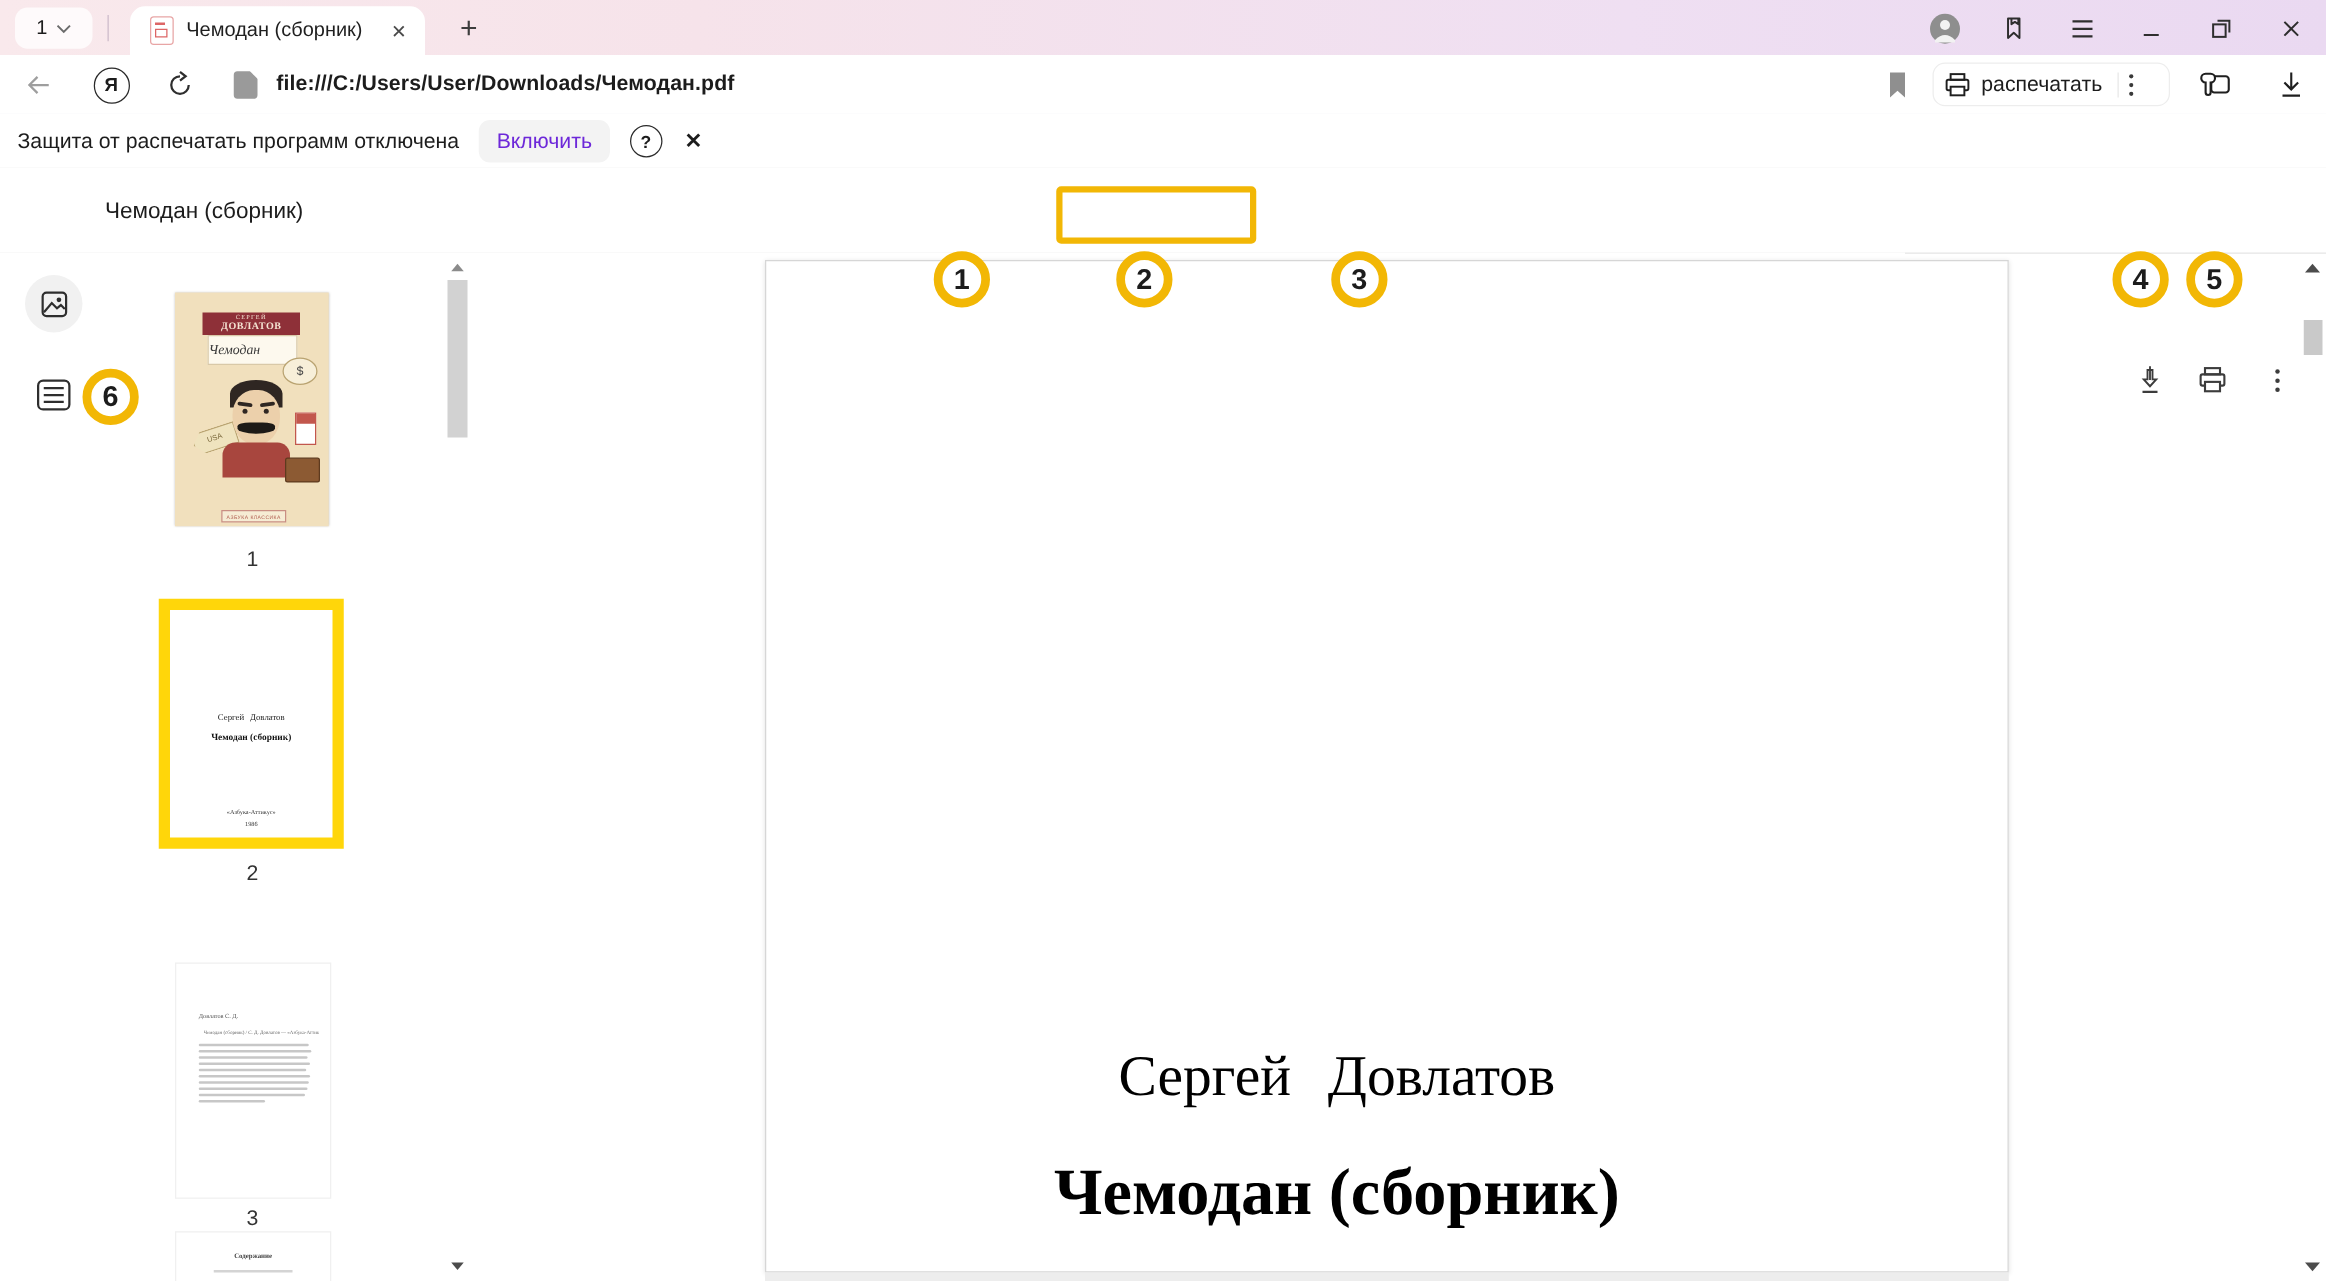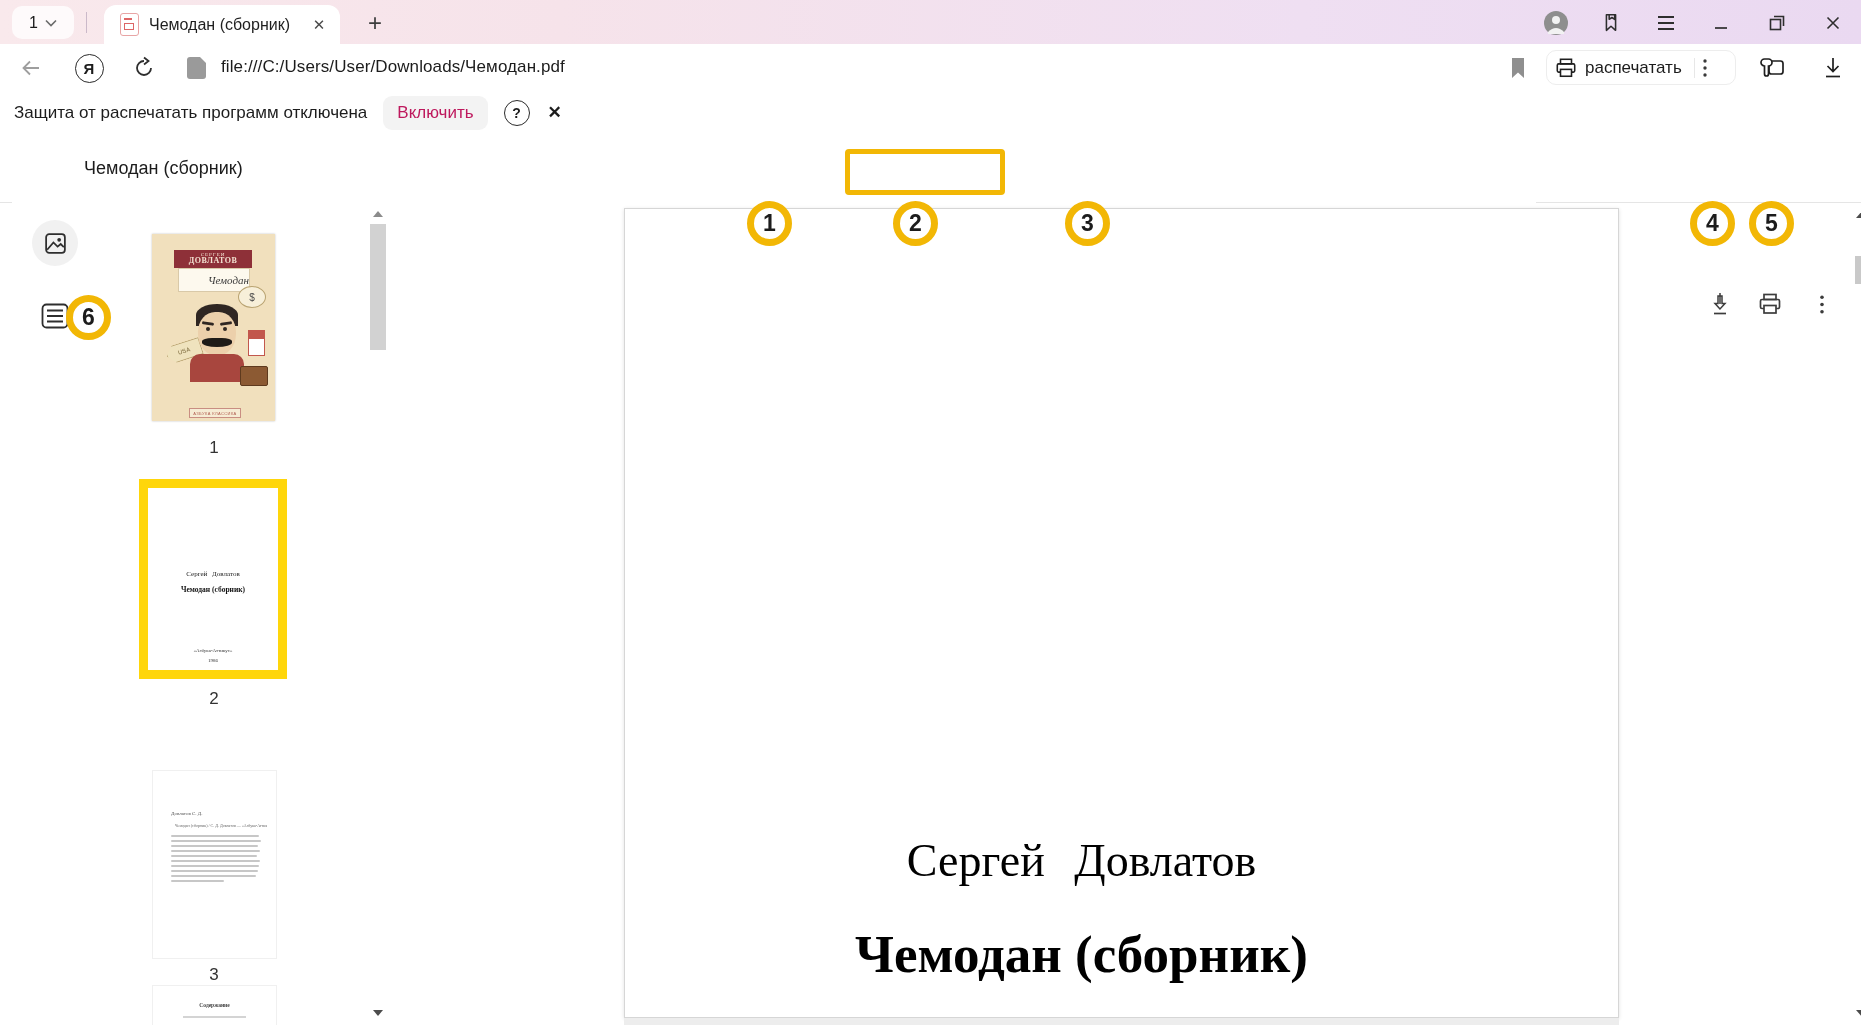--- a/index.html
+++ b/index.html
@@ -24,66 +24,66 @@
     font-size:24px;font-weight:300;color:#3d3d3d;cursor:pointer;}
   .ts-ic{position:absolute;top:8px;width:30px;height:30px;display:flex;align-items:center;justify-content:center;cursor:pointer;}
 
   
   .urlbar{position:absolute;left:0;top:44px;width:1861px;height:47px;background:#fff;border-bottom:1px solid #f0eef1;}
   .ub-ic{position:absolute;top:9px;width:30px;height:30px;display:flex;align-items:center;justify-content:center;cursor:pointer;}
   .ya-circle{width:27px;height:27px;border:1.6px solid #2a2a2a;border-radius:50%;display:flex;align-items:center;justify-content:center;
     font-size:15px;font-weight:bold;color:#1c1c1c;}
   .doc-ic{width:19px;height:22px;background:#9a9a9a;border-radius:3px;position:relative;}
   .doc-ic:before{content:"";position:absolute;right:-1px;top:-1px;border:4px solid #fff;border-left-color:transparent;border-bottom-color:transparent;}
-  .url-text{position:absolute;left:221px;top:13px;font-size:17px;color:#1c1c1c;letter-spacing:.1px;}
+  .url-text{position:absolute;left:221px;top:13px;font-size:17px;color:#1c1c1c;letter-spacing:.1px;font-weight:bold;}
   .print-pill{position:absolute;left:1546px;top:6px;width:190px;height:35px;border:1px solid #ededed;border-radius:10px;
     display:flex;align-items:center;padding:0 8px;box-sizing:border-box;gap:8px;cursor:pointer;}
   .print-label{font-size:17px;color:#1c1c1c;}
   .pill-sep{width:1px;height:20px;background:#e7e7e7;margin-left:4px;}
 
   
   .warnbar{position:absolute;left:0;top:91px;width:1861px;height:43px;background:#fff;border-bottom:1px solid #ebebeb;
     display:flex;align-items:center;}
   .warn-text{margin-left:14px;font-size:17px;color:#1c1c1c;}
-  .warn-chip{margin-left:16px;background:#f3f3f3;border-radius:9px;padding:7px 14px;font-size:17px;color:#be185d;cursor:pointer;}
+  .warn-chip{margin-left:16px;background:#f3f3f3;border-radius:9px;padding:7px 14px;font-size:17px;color:#6d28d9;cursor:pointer;}
   .warn-q{margin-left:16px;width:24px;height:24px;border:1.6px solid #2b2b2b;border-radius:50%;display:flex;align-items:center;
     justify-content:center;font-size:14px;font-weight:bold;color:#1c1c1c;cursor:pointer;}
   .warn-x{margin-left:18px;font-size:17px;font-weight:bold;color:#1c1c1c;cursor:pointer;}
 
   
   .pdfbar{position:absolute;left:0;top:134px;width:1861px;height:68px;background:#fff;border-bottom:1px solid #e5e5e5;}
   .pb-ic{position:absolute;display:flex;align-items:center;justify-content:center;cursor:pointer;}
   .pdf-title{position:absolute;left:84px;top:24px;font-size:18px;color:#1c1c1c;}
   .page-chip{position:absolute;left:752px;top:156px;width:26px;height:29px;background:#f1f1f3;border-radius:7px;
     display:flex;align-items:center;justify-content:center;font-size:16px;color:#1c1c1c;}
   .page-total{position:absolute;left:786px;top:162px;font-size:16px;color:#1c1c1c;}
   .zoom-group{position:absolute;left:850px;top:153px;width:142px;height:32px;display:flex;align-items:center;justify-content:space-between;}
   .zoom-btn{width:26px;height:26px;display:flex;align-items:center;justify-content:center;font-size:21px;color:#2b2b2b;cursor:pointer;}
   .zoom-chip{width:62px;height:30px;background:#f1f1f3;border-radius:8px;display:flex;align-items:center;justify-content:center;
     font-size:16px;color:#1c1c1c;}
   .fit-btn{left:1028px;top:155px;width:27px;height:30px;border:1.7px solid #3c3c3c;border-radius:5px;flex-direction:column;gap:2px;}
   .tri-u{width:0;height:0;border-left:4px solid transparent;border-right:4px solid transparent;border-bottom:5px solid #2d2d2d;}
   .tri-d{width:0;height:0;border-left:4px solid transparent;border-right:4px solid transparent;border-top:5px solid #2d2d2d;}
 
   
-  .content{position:absolute;left:12px;top:202px;width:1524px;height:823px;background:#fff;}
+  .content{position:absolute;left:0;top:202px;width:1524px;height:823px;background:#fff;}
   .viewmode-thumbs{position:absolute;left:20px;top:18px;width:46px;height:46px;border-radius:50%;background:#f1f1f1;
     display:flex;align-items:center;justify-content:center;cursor:pointer;}
   .viewmode-list{position:absolute;left:29px;top:101px;width:28px;height:26px;cursor:pointer;}
 
   
   .thumb{position:absolute;background:#fff;}
   .thumb-label{position:absolute;width:60px;text-align:center;font-size:17px;color:#333;}
   .cover{left:140px;top:32px;width:123px;height:187px;background:#f1e0bd;box-shadow:0 0 2px rgba(0,0,0,.25);overflow:hidden;}
   .cover-band{position:absolute;left:22px;top:16px;width:78px;height:18px;background:#8e3038;color:#f4e3d2;text-align:center;
     font-family:"Liberation Serif",serif;line-height:1;}
   .cover-band .b1{font-size:5px;padding-top:2px;letter-spacing:1px;}
   .cover-band .b2{font-size:8px;font-weight:bold;letter-spacing:.5px;}
   .cover-titlebox{position:absolute;left:26px;top:34px;width:70px;height:22px;background:#fdf9ee;border:1px solid #d9c9a8;
-    display:flex;align-items:center;justify-content:flex-end;}
+    display:flex;align-items:center;justify-content:flex-start;}
   .cover-titlebox span{font-family:"Liberation Serif",serif;font-style:italic;font-size:11px;color:#3a3a3a;}
   .car-hair{position:absolute;left:44px;top:70px;width:42px;height:22px;background:#2f2622;border-radius:50% 50% 0 0;}
   .car-face{position:absolute;left:46px;top:78px;width:38px;height:44px;background:#ecd0ab;border-radius:45% 45% 50% 50%;}
   .car-brow{position:absolute;width:12px;height:3px;background:#2f2622;border-radius:2px;}
   .car-eye{position:absolute;width:4px;height:4px;background:#2f2622;border-radius:50%;}
   .car-must{position:absolute;left:50px;top:104px;width:30px;height:9px;background:#1e1a17;border-radius:40% 40% 60% 60%;}
   .car-shirt{position:absolute;left:38px;top:120px;width:54px;height:28px;background:#a8463e;border-radius:10px 10px 0 0;}
   .car-case{position:absolute;left:88px;top:132px;width:26px;height:18px;background:#8c5a33;border:1px solid #5e3a1e;border-radius:2px;}
   .usa-arrow{position:absolute;left:14px;top:108px;width:34px;height:16px;background:#efe3be;border:1px solid #b9a371;
     transform:rotate(-18deg);display:flex;align-items:center;justify-content:center;font-size:6px;color:#7c6a3d;

